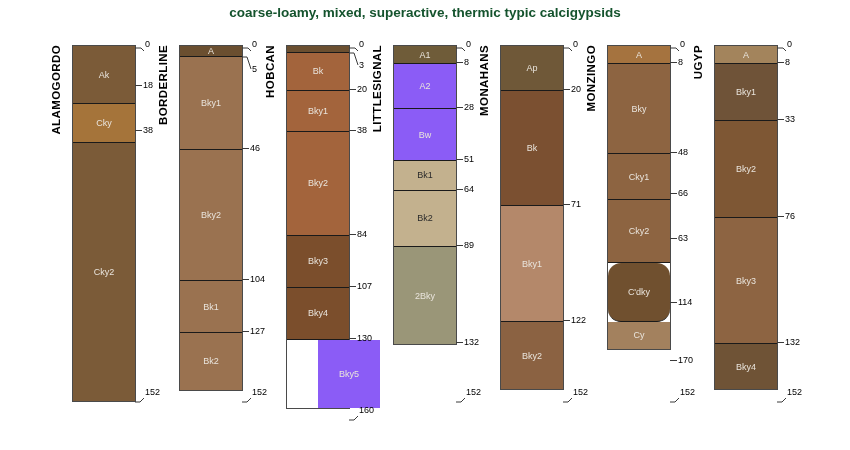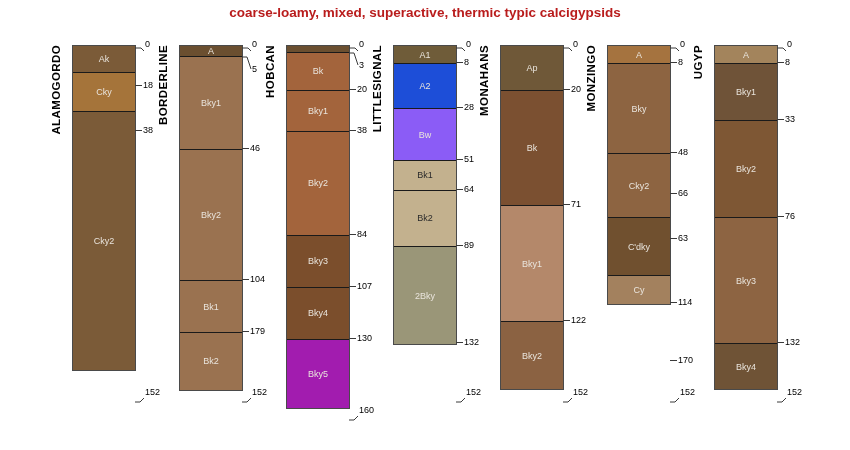--- a/index.html
+++ b/index.html
@@ -6,21 +6,21 @@
   body{
     width:850px;height:450px;
     background:#ffffff;
     font-family:"Liberation Sans",sans-serif;
     overflow:hidden;
     position:relative;
   }
   #chart-title{
     position:absolute;top:5px;left:0;width:850px;
     text-align:center;
-    font-size:13.5px;font-weight:bold;color:#b91c1c;
+    font-size:13.5px;font-weight:bold;color:#14532d;
     letter-spacing:0px;
   }
   #profiles{
     position:absolute;top:37px;left:0;width:850px;height:400px;
   }
   .profile{
     position:absolute;top:0;
     height:400px;
   }
   .profile-name{
@@ -91,21 +91,21 @@
 </style>
 </head>
 <body>
 
 <div id="chart-title">coarse-loamy, mixed, superactive, thermic typic calcigypsids</div>
 
 <div id="profiles">
     <div class="profile" style="left: 50px;">
       <div class="profile-name">ALAMOGORDO</div>
       <div class="column">
-        <div class="horizon" style="background: rgb(123, 91, 56); height: 27px;">
+        <div class="horizon" style="background: rgb(123, 91, 56); height: 58px;">
           <span class="horizon-label">Ak</span>
         </div>
         <div class="horizon" style="background: rgb(165, 116, 58); height: 39px;">
           <span class="horizon-label">Cky</span>
         </div>
         <div class="horizon" style="background: rgb(123, 91, 56); height: 257.64px;">
           <span class="horizon-label">Cky2</span>
         </div>
       </div>
       <div class="axis">
@@ -166,21 +166,21 @@
         <div class="tick" style="top: 103.96px;">
           <div class="tickmark"></div>
           <div class="ticklabel">46</div>
         </div>
         <div class="tick" style="top: 235.04px;">
           <div class="tickmark"></div>
           <div class="ticklabel">104</div>
         </div>
         <div class="tick" style="top: 287.02px;">
           <div class="tickmark"></div>
-          <div class="ticklabel">179</div>
+          <div class="ticklabel">127</div>
         </div>
         <div class="tick leader bottomlead" style="top: 343.52px;">
           <div class="leaderline"><svg width="10" height="8" viewBox="0 0 10 8">
               <path d="M0 7 L5 7 L9 3" stroke="#3a3a3a" stroke-width="1" fill="none"></path>
             </svg></div>
           <div class="ticklabel">152</div>
         </div>
       </div>
     </div>
     <div class="profile" style="left: 264px;">
@@ -195,21 +195,21 @@
         </div>
         <div class="horizon" style="background: rgb(163, 100, 60); height: 103.96px;">
           <span class="horizon-label">Bky2</span>
         </div>
         <div class="horizon" style="background: rgb(123, 78, 44); height: 51.98px;">
           <span class="horizon-label">Bky3</span>
         </div>
         <div class="horizon" style="background: rgb(123, 78, 44); height: 51.98px;">
           <span class="horizon-label">Bky4</span>
         </div>
-        <div class="horizon" style="background: #a21caf; height: 67.8px;">
+        <div class="horizon" style="background: #8b5cf6; height: 67.8px; margin-left: 31px;">
           <span class="horizon-label">Bky5</span>
         </div>
       </div>
       <div class="axis">
         <div class="tick leader" style="top: 0px;">
           <div class="leaderline"><svg width="10" height="12" viewBox="0 0 10 12">
               <path d="M0 1 L6 1 L9 4" stroke="#3a3a3a" stroke-width="1" fill="none"></path>
             </svg></div>
           <div class="ticklabel">0</div>
         </div>
@@ -246,21 +246,21 @@
           <div class="ticklabel">160</div>
         </div>
       </div>
     </div>
     <div class="profile" style="left: 371px;">
       <div class="profile-name">LITTLESIGNAL</div>
       <div class="column">
         <div class="horizon" style="background: rgb(111, 92, 57); height: 18.08px;">
           <span class="horizon-label">A1</span>
         </div>
-        <div class="horizon" style="background: #1d4ed8; height: 45.2px;">
+        <div class="horizon" style="background: #8b5cf6; height: 45.2px;">
           <span class="horizon-label">A2</span>
         </div>
         <div class="horizon" style="background: #8b5cf6; height: 51.98px;">
           <span class="horizon-label">Bw</span>
         </div>
         <div class="horizon lightbg" style="background: rgb(195, 177, 142); height: 29.38px;">
           <span class="horizon-label">Bk1</span>
         </div>
         <div class="horizon lightbg" style="background: rgb(195, 177, 142); height: 56.5px;">
           <span class="horizon-label">Bk2</span>
@@ -353,24 +353,27 @@
     </div>
     <div class="profile" style="left: 585px;">
       <div class="profile-name">MONZINGO</div>
       <div class="column">
         <div class="horizon" style="background: rgb(165, 115, 63); height: 18.08px;">
           <span class="horizon-label">A</span>
         </div>
         <div class="horizon" style="background: rgb(141, 100, 65); height: 90.4px;">
           <span class="horizon-label">Bky</span>
         </div>
+        <div class="horizon" style="background: rgb(141, 100, 65); height: 45.2px;">
+          <span class="horizon-label">Cky1</span>
+        </div>
         <div class="horizon" style="background: rgb(141, 100, 65); height: 63.28px;">
           <span class="horizon-label">Cky2</span>
         </div>
-        <div class="horizon" style="background: rgb(112, 80, 47); height: 58.76px;">
+        <div class="horizon" style="background: rgb(112, 80, 47); height: 58.76px; border-radius: 13px;">
           <span class="horizon-label">C'dky</span>
         </div>
         <div class="horizon" style="background: rgb(163, 129, 94); height: 27.12px;">
           <span class="horizon-label">Cy</span>
         </div>
       </div>
       <div class="axis">
         <div class="tick leader" style="top: 0px;">
           <div class="leaderline"><svg width="10" height="12" viewBox="0 0 10 12">
               <path d="M0 1 L6 1 L9 4" stroke="#3a3a3a" stroke-width="1" fill="none"></path>

